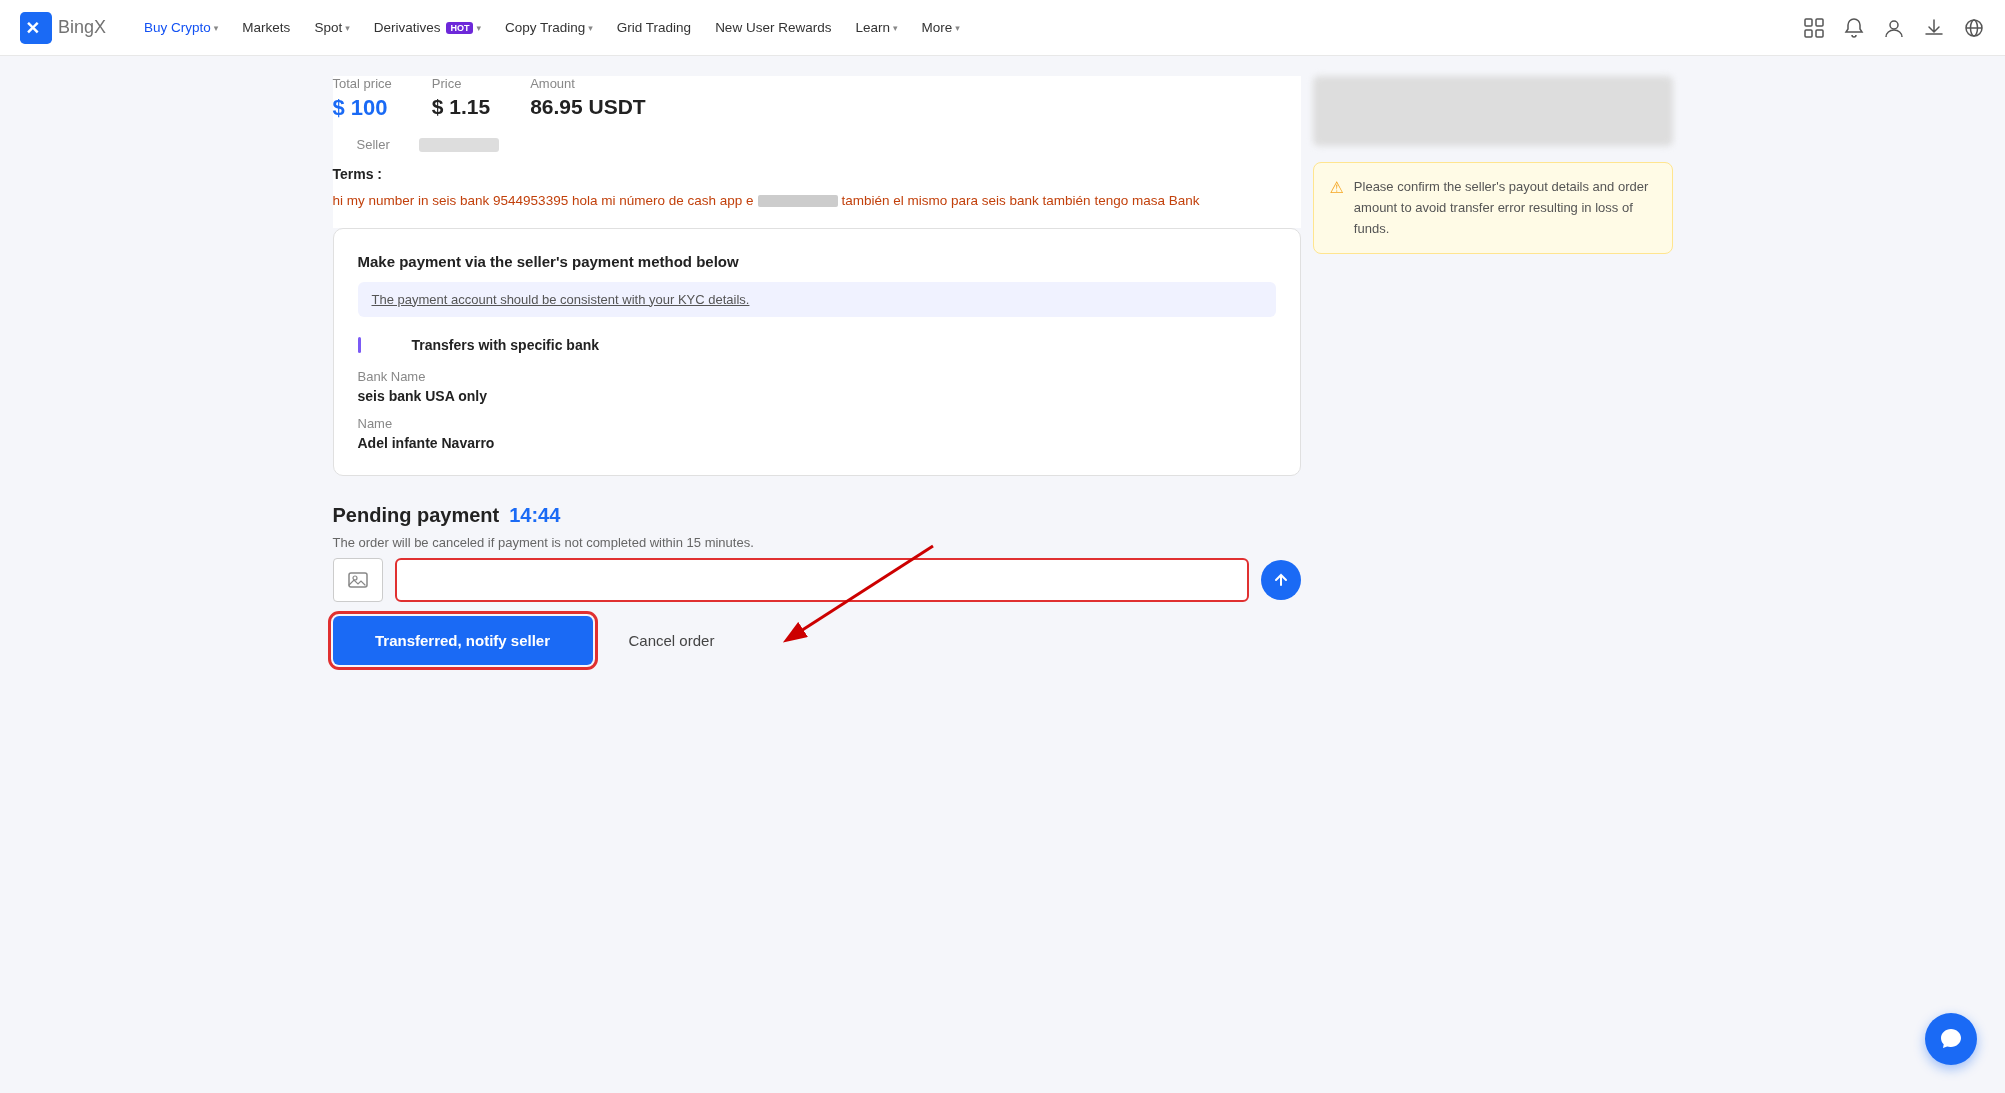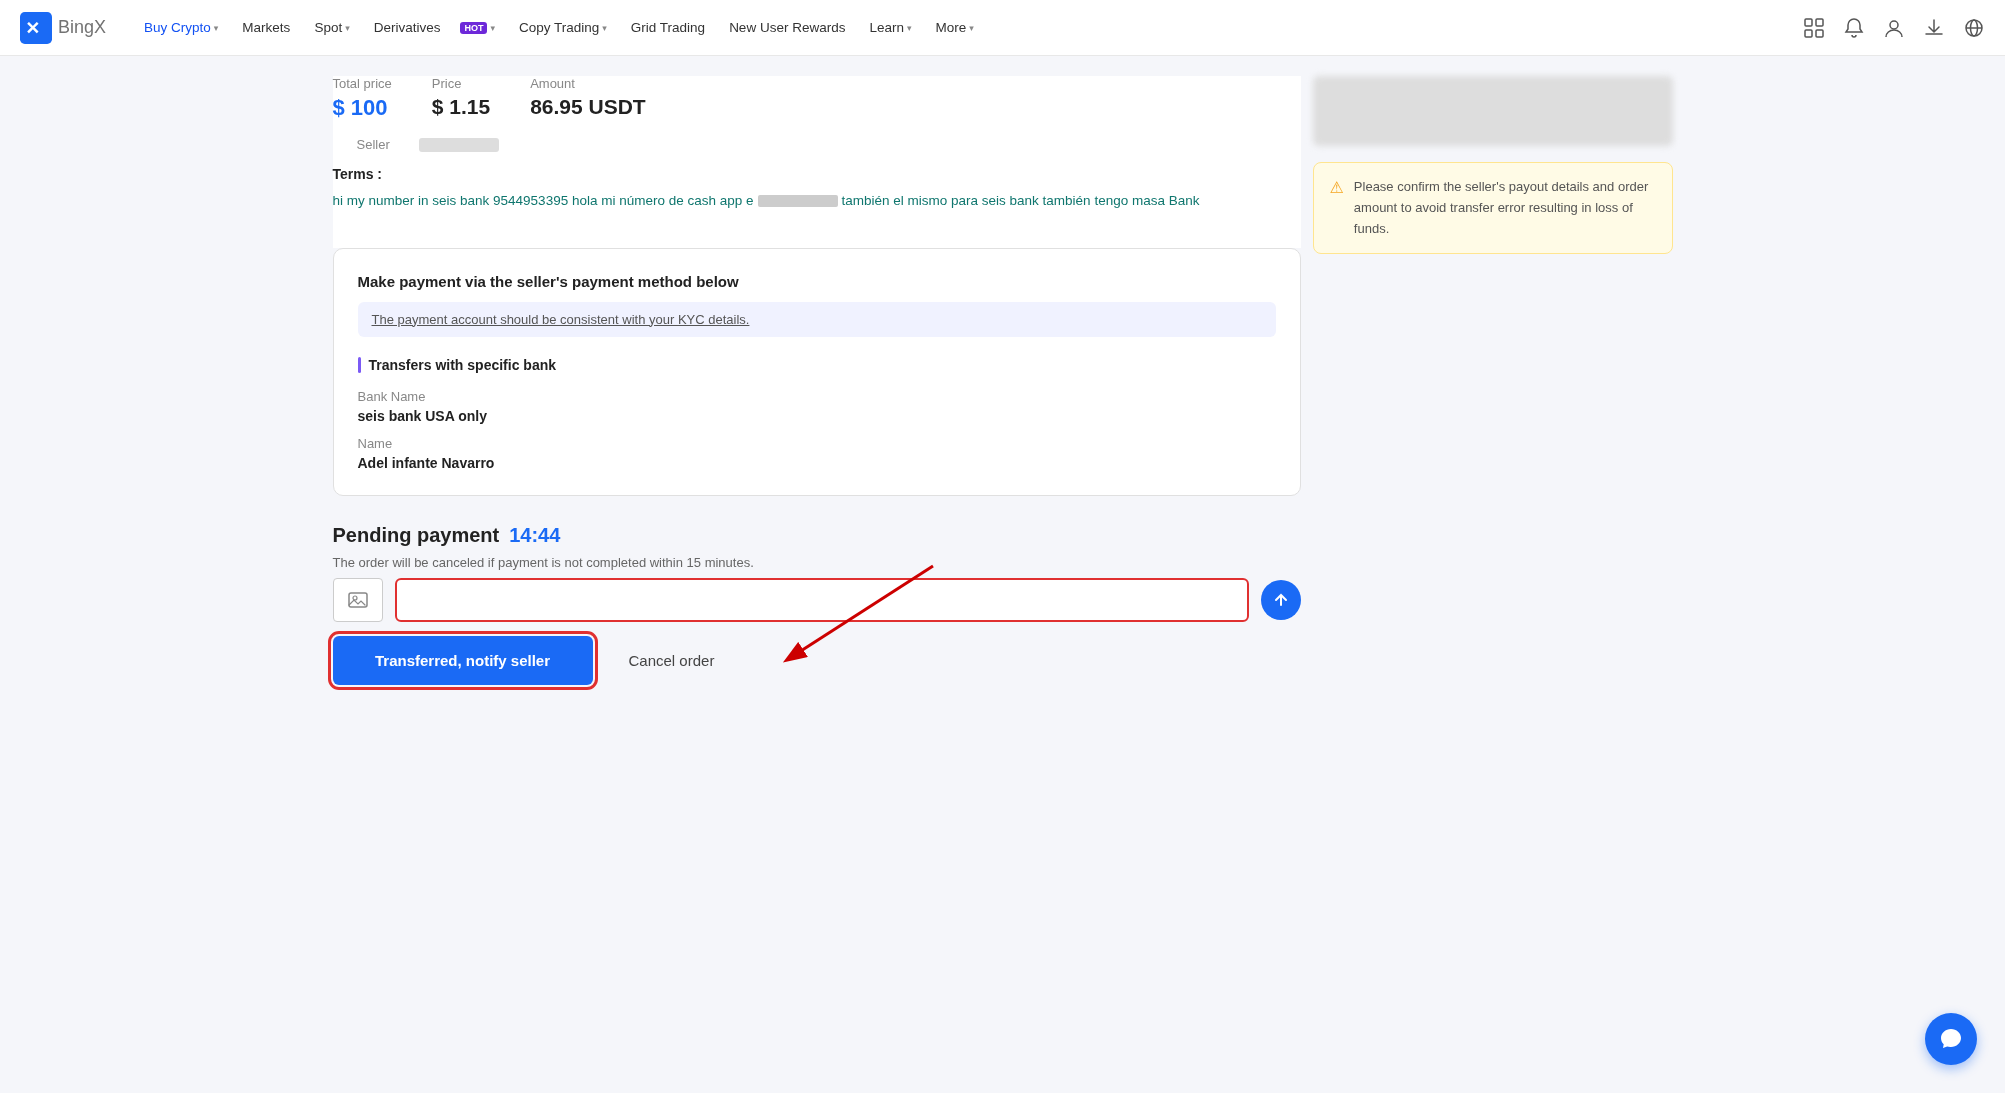--- a/index.html
+++ b/index.html
@@ -48,21 +48,21 @@
     }
     .nav-item.active { color: #1251f3; text-align: center; }
     .nav-item .chevron { font-size: 9px; color: #888; }
     .hot-badge {
       background: #6d28d9;
       color: #fff;
       font-size: 9px;
       font-weight: 700;
       padding: 1px 4px;
       border-radius: 3px;
-      margin-left: 17px;
+      margin-left: 3px;
     }
     .nav-right {
       display: flex;
       align-items: center;
       gap: 18px;
     }
     .nav-icon-btn {
       width: 22px;
       height: 22px;
       cursor: pointer;
@@ -133,24 +133,23 @@
       height: 14px;
       background: #ddd;
       border-radius: 3px;
     }
     .terms-label {
       font-weight: 600;
       margin-bottom: 8px;
       font-size: 14px;
     }
     .terms-text {
-      color: #0f766e;
+      color: #c2410c;
       font-size: 13.5px;
       line-height: 1.6;
-      margin-bottom: 20px;
       word-break: break-word;
     }
     .blurred-inline {
       display: inline-block;
       width: 80px;
       height: 12px;
       background: #ccc;
       border-radius: 2px;
       vertical-align: middle;
       margin: 0 4px;
@@ -186,20 +185,21 @@
     }
     .purple-bar {
       width: 3px;
       height: 16px;
       background: #7b5af5;
       border-radius: 2px;
     }
     .payment-method-title {
       font-weight: 600;
       font-size: 14px;
+      margin-left: 43px;
     }
     .payment-detail-label {
       color: #888;
       font-size: 13px;
       margin-bottom: 4px;
       margin-top: 12px;
     }
     .payment-detail-value {
       font-weight: 600;
       font-size: 14px;

